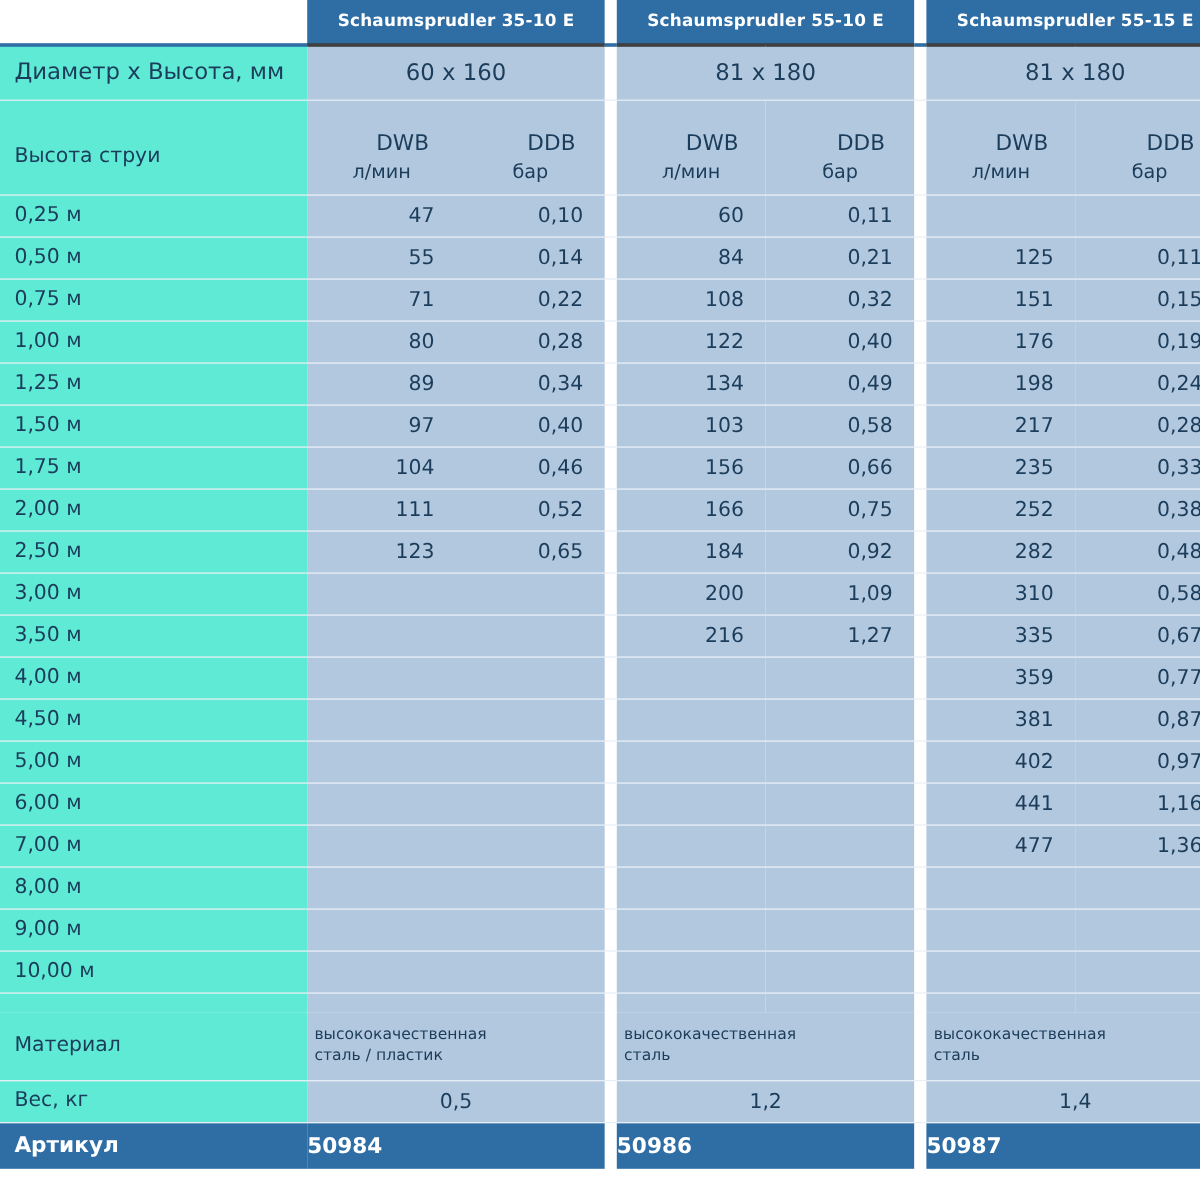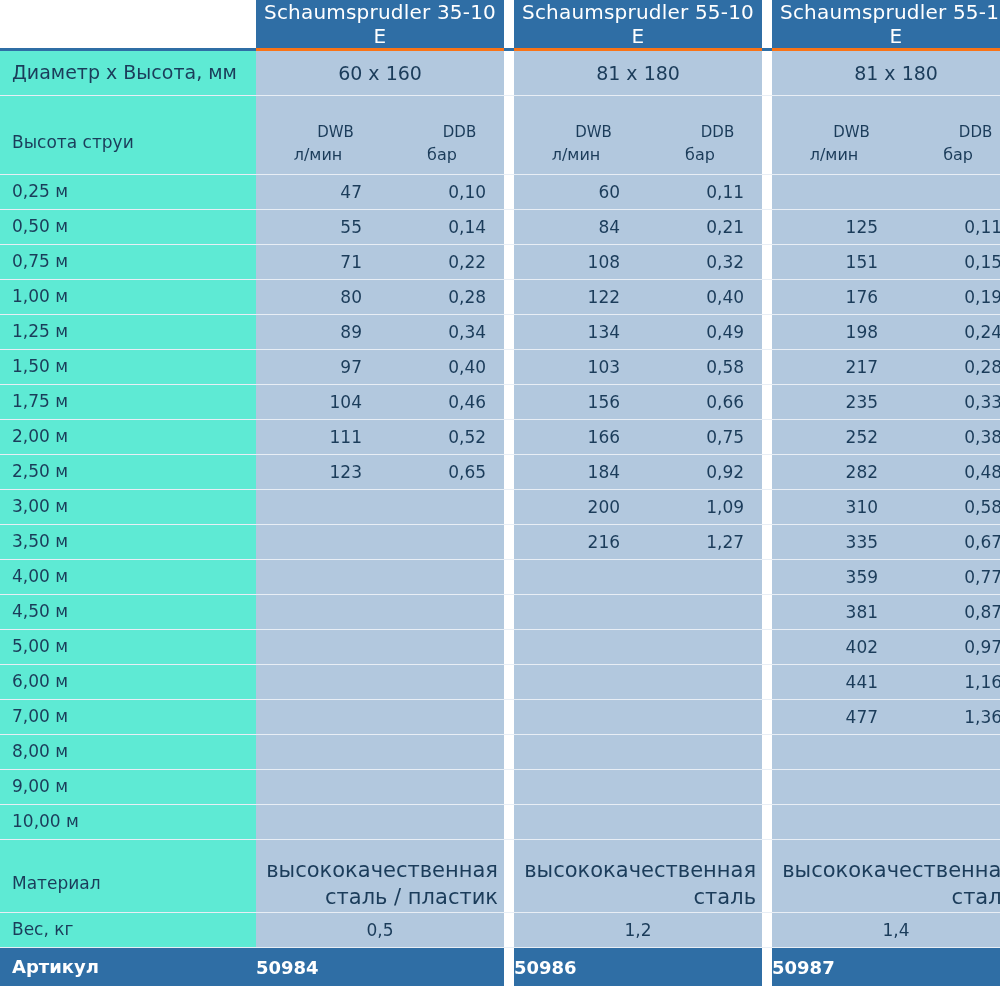--- a/index.html
+++ b/index.html
@@ -35,25 +35,25 @@
     height: 36px;
     vertical-align: middle;
   }
   td.hdr-blank {
     background: #ffffff;
     border-bottom: 3px solid #2f6ea5;
   }
   td.hdr-title {
     background: #2f6ea5;
     color: #ffffff;
-    font-weight: normal;
-    font-size: 20px;
+    font-weight: bold;
+    font-size: 14px;
     text-align: center;
     letter-spacing: 0.2px;
-    border-bottom: 3px solid #f97316;
+    border-bottom: 3px solid #404040;
   }
   td.hdr-gap {
     background: #ffffff;
     border-bottom: 3px solid #2f6ea5;
     width: 8px;
   }
   col.c-gap { width: 10px; }
 
   
   td {
@@ -91,30 +91,30 @@
   
   tr.size td { height: 44px; font-size: 19px; }
 
   
   tr.subhdr td { height: 62px; }
   .sub2 {
     display: block;
     line-height: 1.3;
     text-align: center;
   }
-  .sub2 .l1 { font-size: 15px; margin-left: 35px; }
+  .sub2 .l1 { font-size: 18px; margin-left: 35px; }
   .sub2 .l2 { font-size: 16px; }
 
   
   tr.material td { height: 56px; }
   .mat {
     display: block;
-    text-align: right;
+    text-align: left;
     line-height: 1.3;
-    font-size: 21px;
+    font-size: 13px;
     padding: 0 6px;
   }
 
   
   tr.article td {
     background: #2f6ea5;
     color: #ffffff;
     font-weight: bold;
     font-size: 18px;
     height: 38px;

